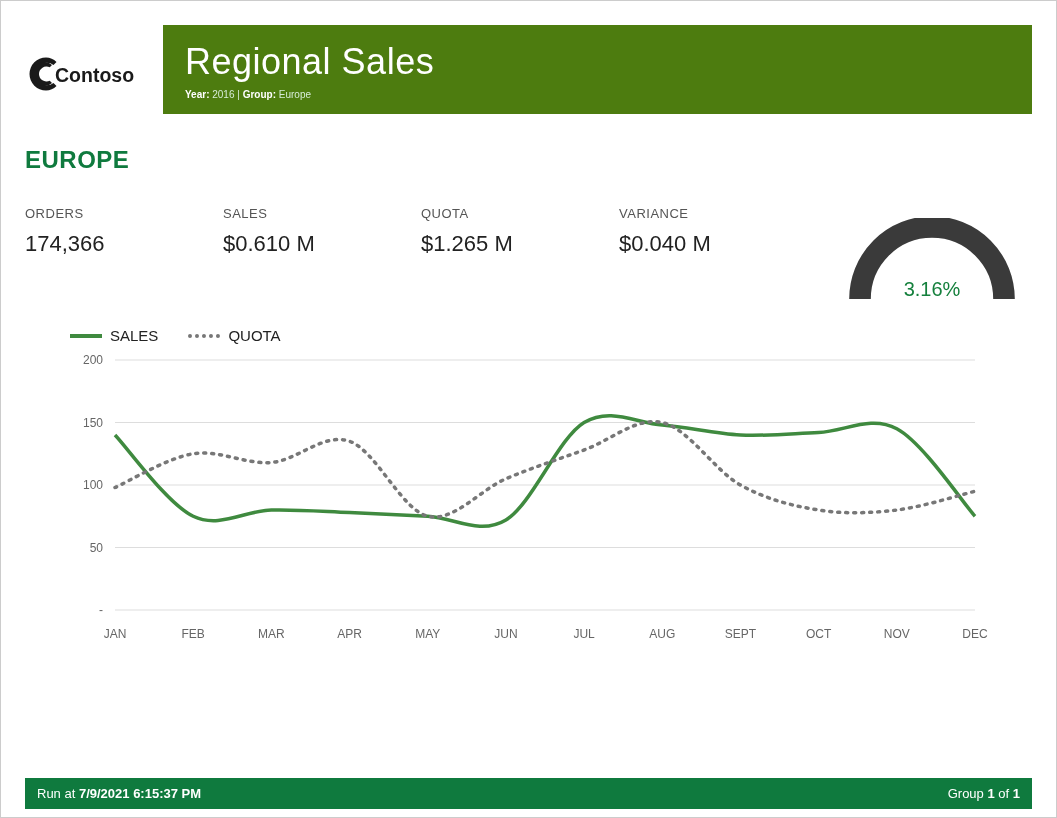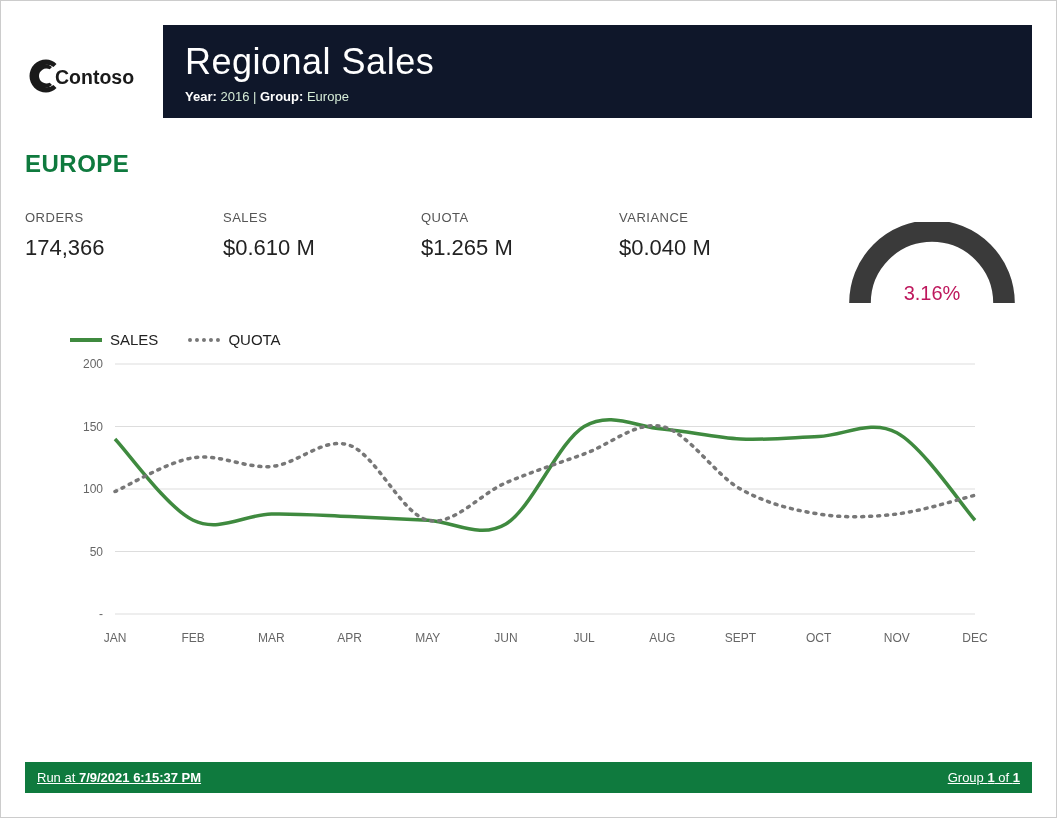--- a/index.html
+++ b/index.html
@@ -23,32 +23,32 @@
   .logo-box {
     width: 120px;
     display: flex;
     align-items: center;
     justify-content: center;
     padding-top: 8px;
   }
   .logo-box svg { width: 120px; height: 60px; }
   .title-bar {
     flex: 1;
-    background: #0f172a;
+    background: #4d7c0f;
     color: #fff;
     padding: 16px 22px 14px 22px;
   }
   .title-bar h1 {
     font-weight: 300;
     font-size: 36px;
     letter-spacing: 0.5px;
     margin-bottom: 6px;
   }
   .subtitle {
-    font-size: 13px;
+    font-size: 10px;
     font-weight: 400;
     color: #d6ecd7;
   }
   .subtitle .lbl { color: #fff; font-weight: 600; }
   .region-heading {
     color: #0f7a3e;
     font-size: 24px;
     font-weight: 600;
     letter-spacing: 0.5px;
     margin: 8px 0 14px 0;
@@ -73,21 +73,21 @@
   }
   .gauge-wrap {
     margin-left: auto;
     width: 200px;
     text-align: center;
     padding-top: 30px;
   }
   .gauge-wrap svg { width: 200px; height: 90px; }
   .gauge-label {
     font-size: 20px;
-    color: #be185d;
+    color: #15803d;
     margin-top: -34px;
   }
   .chart-area {
     padding: 10px 20px 0 30px;
   }
   .legend {
     display: flex;
     gap: 30px;
     align-items: center;
     font-size: 15px;
@@ -104,28 +104,27 @@
     width: 32px; height: 0;
     border-top: 4px dotted #777;
   }
   .chart-svg { width: 940px; height: 300px; }
   .axis-text { font-size: 12px; fill: #666; }
   .grid-line { stroke: #ddd; stroke-width: 1; }
   .sales-line { stroke: #3f8a3f; stroke-width: 3.5; fill: none; }
   .quota-line { stroke: #777; stroke-width: 3.5; stroke-dasharray: 2 6; stroke-linecap: round; fill: none; }
   .footer-bar {
     position: absolute;
-    left: 24px; right: 24px; bottom: 24px;
+    left: 24px; right: 24px; bottom: 8px;
     background: #0f7a3e;
     color: #fff;
     font-size: 13px;
     padding: 8px 12px;
     display: flex;
     justify-content: space-between;
-    text-decoration: underline;
   }
   .footer-bar .b { font-weight: 700; }
 </style>
 </head>
 <body>
 
 <div class="page">
 
   <div class="header-row">
     <div class="logo-box">

